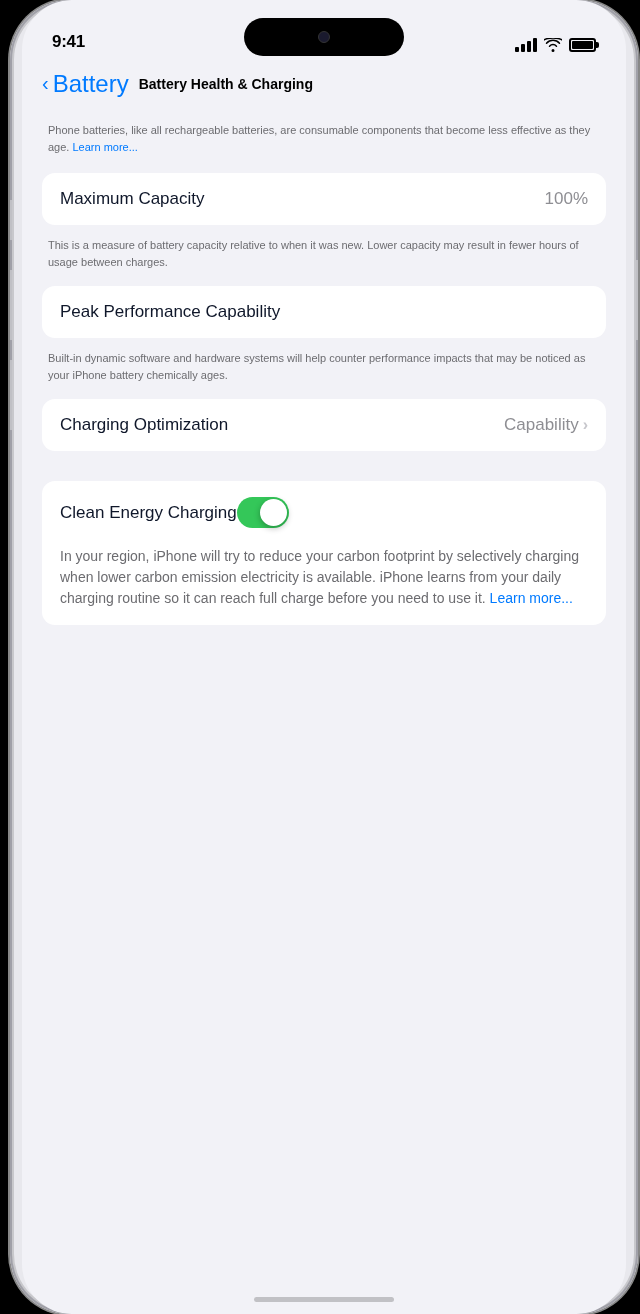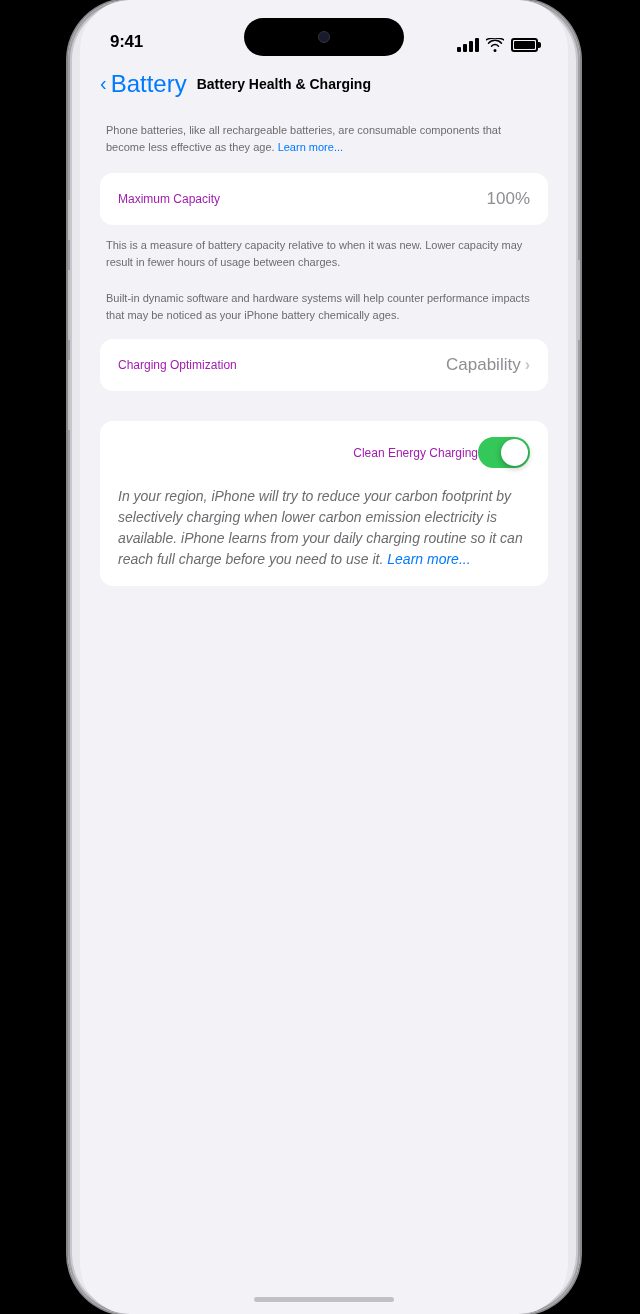--- a/index.html
+++ b/index.html
@@ -11,21 +11,21 @@
     body {
       background: #000;
       display: flex;
       justify-content: center;
       align-items: center;
       min-height: 100vh;
       font-family: -apple-system, 'SF Pro Display', 'SF Pro Text', Helvetica, Arial, sans-serif;
     }
 
     .phone-frame {
-      width: 512px;
+      width: 628px;
       height: 1314px;
       background: #e8e8ed;
       border-radius: 60px;
       position: relative;
       overflow: hidden;
       box-shadow:
         inset 0 0 0 2px #a0a0a8,
         inset 0 0 0 4px #c8c8cc,
         0 0 0 2px #888,
         0 20px 60px rgba(0,0,0,0.6);
@@ -213,22 +213,22 @@
     }
 
     .card-row {
       display: flex;
       align-items: center;
       justify-content: space-between;
       padding: 16px 18px;
     }
 
     .card-row-label {
-      font-size: 12px;
-      color: #a21caf;
+      font-size: 17px;
+      color: #0f172a;
       font-weight: 400;
     }
 
     .card-row-value {
       font-size: 17px;
       color: #8e8e93;
       display: flex;
       align-items: center;
       gap: 4px;
     }
@@ -269,30 +269,29 @@
     
     .clean-energy-card {
       background: #fff;
       border-radius: 13px;
       margin-bottom: 8px;
     }
 
     .clean-energy-row {
       display: flex;
       align-items: center;
-      justify-content: flex-end;
+      justify-content: flex-start;
       padding: 16px 18px;
     }
 
     .clean-energy-description {
       padding: 2px 18px 16px;
       font-size: 14px;
       color: #6c6c70;
       line-height: 1.5;
-      font-style: italic;
     }
 
     .clean-energy-description .learn-more {
       color: #007aff;
       text-decoration: none;
     }
 
     
     .home-indicator {
       position: absolute;
@@ -403,20 +402,25 @@
       </div>
 
       <div class="card">
         <div class="card-row">
           <span class="card-row-label">Maximum Capacity</span>
           <span class="card-row-value">100%</span>
         </div>
       </div>
       <div class="intro-text" style="padding-top: 4px; padding-bottom: 16px;">This is a measure of battery capacity relative to when it was new. Lower capacity may result in fewer hours of usage between charges.</div>
 
+      <div class="card">
+        <div class="card-row">
+          <span class="card-row-label" style="font-weight: 400;">Peak Performance Capability</span>
+        </div>
+      </div>
       <div class="intro-text" style="padding-top: 4px; padding-bottom: 16px;">Built-in dynamic software and hardware systems will help counter performance impacts that may be noticed as your iPhone battery chemically ages.</div>
 
       <div class="card">
         <div class="card-row">
           <span class="card-row-label">Charging Optimization</span>
           <span class="card-row-value">
             <span>Capability</span>
             <span class="chevron">›</span>
           </span>
         </div>

